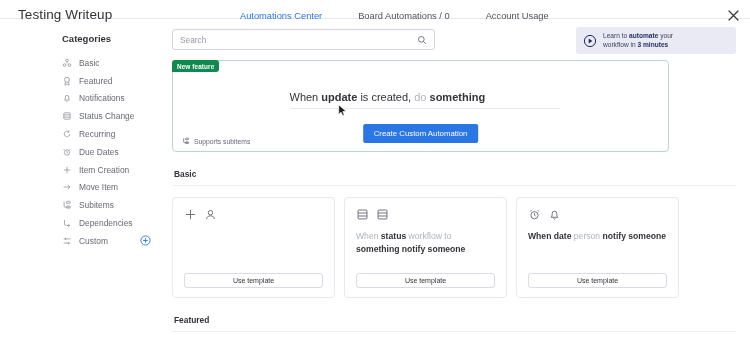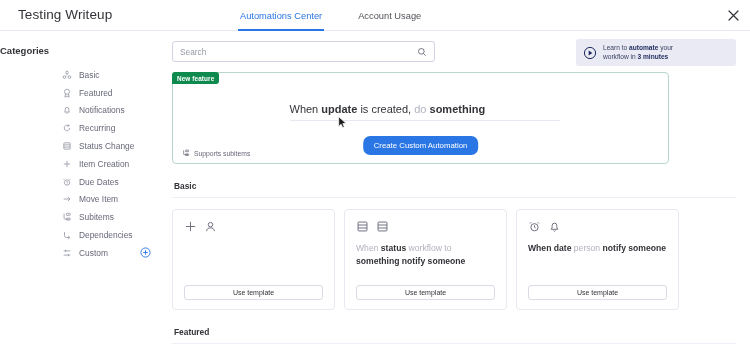--- a/index.html
+++ b/index.html
@@ -7,21 +7,21 @@
     width: 750px; height: 363px;
     font-family: "Liberation Sans", sans-serif;
     background: #ffffff;
     color: #323338;
     overflow: hidden;
   }
 
   
   .topbar {
     position: relative;
-    height: 31px;
+    height: 19px;
     display: flex;
     align-items: flex-start;
     border-bottom: 1px solid #e6e9ef;
   }
   .app-title {
     position: absolute;
     left: 18px; top: 7px;
     font-size: 13.5px;
     font-weight: 400;
     color: #323338;
@@ -65,20 +65,21 @@
   
   .sidebar {
     width: 168px;
     padding: 14px 0 0 0;
     flex-shrink: 0;
   }
   .cat-title {
     font-size: 9.5px;
     font-weight: bold;
     color: #323338;
+    padding-left: 62px;
     margin-bottom: 10px;
   }
   .cat-list { list-style: none; }
   .cat-item {
     display: flex;
     align-items: center;
     gap: 7px;
     padding: 0 0 0 62px;
     height: 17.8px;
     font-size: 8.4px;
@@ -222,21 +223,21 @@
   .supports .si svg { display: block; }
 
   .create-btn {
     position: absolute;
     left: 50%;
     transform: translateX(-50%);
     bottom: 8px;
     background: #2b76e5;
     color: #fff;
     border: 0;
-    border-radius: 7px;
+    border-radius: 2px;
     font-size: 7.8px;
     font-family: inherit;
     padding: 5px 11px;
     cursor: pointer;
     white-space: nowrap;
   }
 
   
   .section-title {
     font-size: 8.4px;
@@ -296,20 +297,21 @@
   }
 </style>
 </head>
 <body>
 
 <div class="topbar">
   <div class="app-title">Testing Writeup</div>
 
   <div class="tabs">
     <div class="tab active">Automations Center</div>
+    <div class="tab">Board Automations / 0</div>
     <div class="tab">Account Usage</div>
   </div>
 
   <div class="close-btn">
     <svg width="11" height="11" viewBox="0 0 11 11" fill="none" stroke="currentColor" stroke-width="1.2" stroke-linecap="round">
       <path d="M1 1 L10 10 M10 1 L1 10"></path>
     </svg>
   </div>
 </div>
 
@@ -347,55 +349,55 @@
             <path d="M3 8.5h6c-.7-.6-.9-1.3-.9-2.2V5A2.1 2.1 0 0 0 6 2.9 2.1 2.1 0 0 0 3.9 5v1.3c0 .9-.2 1.6-.9 2.2z"></path>
             <path d="M5.2 9.7a.9.9 0 0 0 1.6 0"></path>
           </svg>
         </span>
         <span>Notifications</span>
       </li>
 
       <li class="cat-item">
         <span class="cat-ico">
           <svg width="10" height="10" viewBox="0 0 12 12" fill="none" stroke="currentColor" stroke-width="1">
+            <rect x="2.2" y="2.2" width="7.6" height="7.6" rx="1"></rect>
+            <path d="M2.2 4.7h7.6M2.2 7.3h7.6"></path>
+          </svg>
+        </span>
+        <span>Status Change</span>
+      </li>
+
+      <li class="cat-item">
+        <span class="cat-ico">
+          <svg width="10" height="10" viewBox="0 0 12 12" fill="none" stroke="currentColor" stroke-width="1">
             <path d="M9.3 6a3.3 3.3 0 1 1-1-2.4"></path>
               <path d="M8.3 1.8v1.9h-1.9"></path>
           </svg>
         </span>
         <span>Recurring</span>
-      </li>
-
-      <li class="cat-item">
-        <span class="cat-ico">
-          <svg width="10" height="10" viewBox="0 0 12 12" fill="none" stroke="currentColor" stroke-width="1">
-            <rect x="2.2" y="2.2" width="7.6" height="7.6" rx="1"></rect>
-            <path d="M2.2 4.7h7.6M2.2 7.3h7.6"></path>
-          </svg>
-        </span>
-        <span>Status Change</span>
-      </li>
-
-      <li class="cat-item">
-        <span class="cat-ico">
-          <svg width="10" height="10" viewBox="0 0 12 12" fill="none" stroke="currentColor" stroke-width="1">
-            <path d="M6 2.2v7.6M2.2 6h7.6"></path>
-          </svg>
-        </span>
-        <span>Item Creation</span>
       </li>
 
       <li class="cat-item">
         <span class="cat-ico">
           <svg width="10" height="10" viewBox="0 0 12 12" fill="none" stroke="currentColor" stroke-width="1">
             <circle cx="6" cy="6.6" r="3.2"></circle>
               <path d="M6 4.9v1.7l1.1.7"></path>
             <path d="M3.1 2.3L2 3.4M8.9 2.3L10 3.4"></path>
           </svg>
         </span>
         <span>Due Dates</span>
+      </li>
+
+      <li class="cat-item">
+        <span class="cat-ico">
+          <svg width="10" height="10" viewBox="0 0 12 12" fill="none" stroke="currentColor" stroke-width="1">
+            <path d="M6 2.2v7.6M2.2 6h7.6"></path>
+          </svg>
+        </span>
+        <span>Item Creation</span>
       </li>
 
       <li class="cat-item">
         <span class="cat-ico">
           <svg width="10" height="10" viewBox="0 0 12 12" fill="none" stroke="currentColor" stroke-width="1">
             <path d="M2 6h7.5M7 3.5L9.6 6 7 8.5"></path>
           </svg>
         </span>
         <span>Move Item</span>
       </li>

